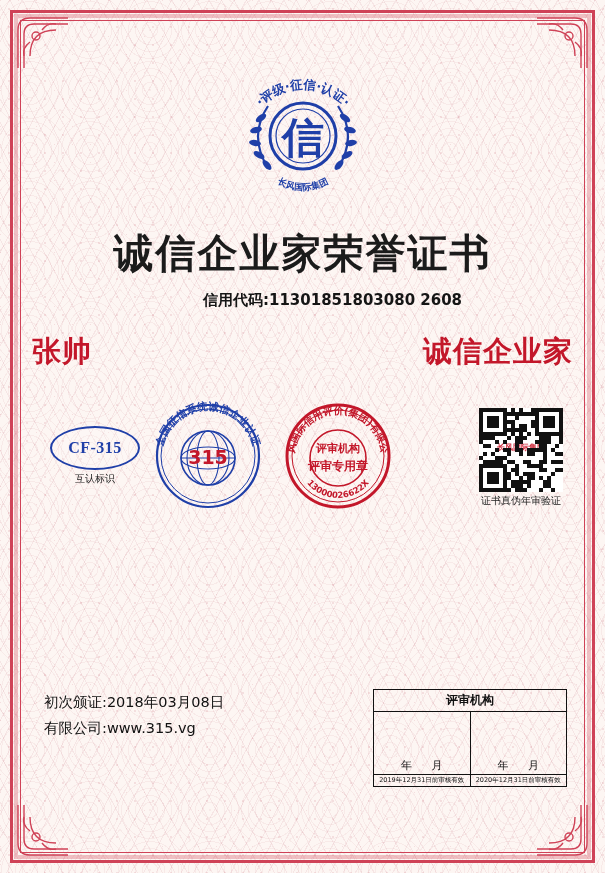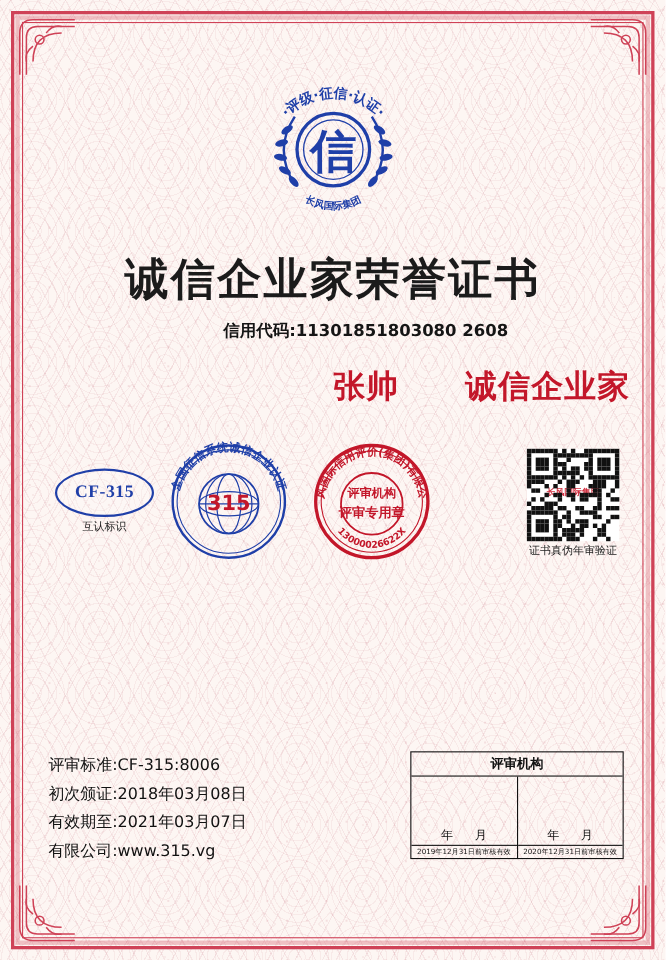--- a/index.html
+++ b/index.html
@@ -119,21 +119,21 @@
     text-align: center;
     margin-top: 12px;
     font-family: "DejaVu Sans", "Liberation Sans", sans-serif;
     font-size: 27px;
     font-weight: bold;
     color: #141414;
     letter-spacing: 1px;
   }
   .award-row {
     display: flex;
-    justify-content: flex-end;
+    justify-content: space-between;
     gap: 60px;
     margin-top: 22px;
   }
   .award-row div {
     font-family: "DejaVu Sans", "Liberation Sans", sans-serif;
     font-size: 29px;
     font-weight: bold;
     color: #c3172a;
     letter-spacing: 1px;
   }
@@ -650,23 +650,21 @@
             <div class="qr-cell" style="left: 72px; top: 80px; width: 4px; height: 4px;"></div>
           </div>
         <div class="seal-caption">证书真伪年审验证</div>
       </div>
 
     </div>
 
     <div class="bottom">
 
       <div class="info-list">
-        <div>评审标准:CF-315:8006</div>
         <div>初次颁证:2018年03月08日</div>
-        <div>有效期至:2021年03月07日</div>
         <div>有限公司:www.315.vg</div>
       </div>
 
       <div class="review-box">
         <div class="review-title">评审机构</div>
         <div class="review-cells">
           <div class="review-cell">
             <div class="cell-ym">年 月</div>
             <div class="cell-note">2019年12月31日前审核有效</div>
           </div>

